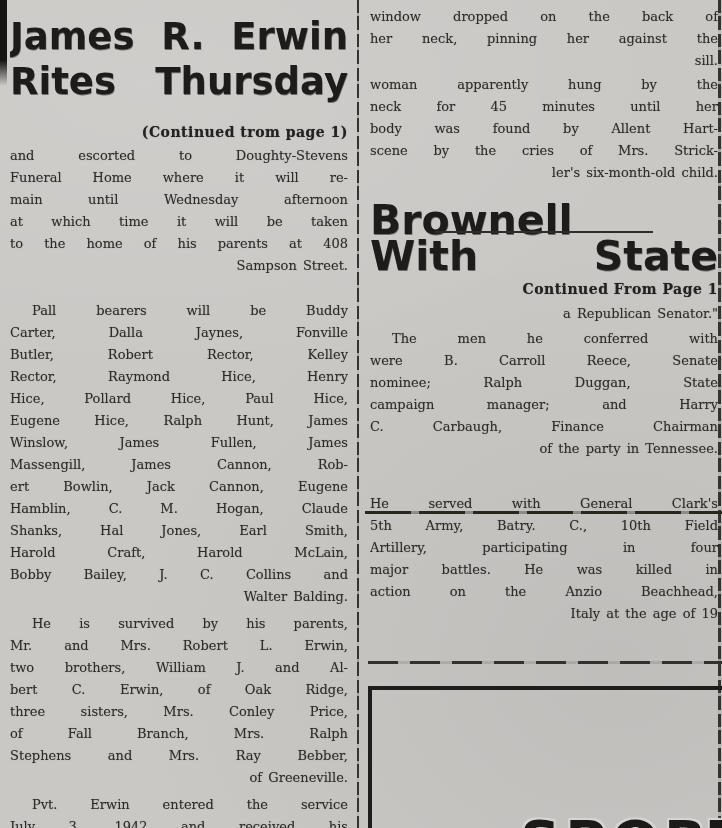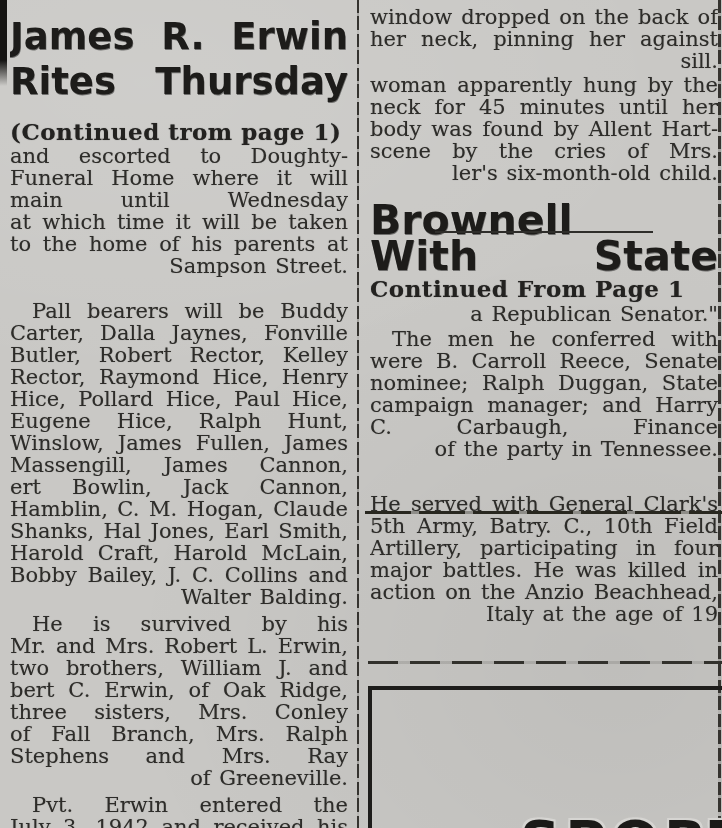--- a/index.html
+++ b/index.html
@@ -17,42 +17,42 @@
 
   
   .col{position:absolute;top:0;}
   #col-left{left:10px;width:338px;}
   #col-right{left:370px;width:348px;}
 
   
   .para{margin:0;padding:0;}
   .line{
     height:22px;line-height:22px;overflow:hidden;
-    font-size:21px;color:#2d2c29;
+    font-size:13px;color:#2d2c29;
     text-align:justify;word-spacing:2px;
     text-shadow:0 0 1px rgba(43,42,40,0.35);
   }
   .line.j::after{content:"";display:inline-block;width:100%;height:0;}
   .line.last{text-align:right;}
   .line.ind{text-indent:22px;}
 
   
   .hline{
     font-family:"DejaVu Sans", sans-serif;
     font-weight:800;color:#1d1c1a;
     text-align:justify;overflow:hidden;
     text-shadow:0.5px 0.5px 0.5px rgba(20,20,20,0.5);
   }
   .hline::after{content:"";display:inline-block;width:100%;height:0;}
   #col-left .hline{font-size:37px;height:45px;line-height:45px;letter-spacing:0px;}
   #col-right .hline{font-size:41px;height:36px;line-height:36px;}
 
   .subhead{
-    font-weight:bold;text-align:left;
-    font-size:23px;height:22px;line-height:22px;
+    font-weight:bold;text-align:right;
+    font-size:14px;height:22px;line-height:22px;
     color:#232220;letter-spacing:0.5px;
     text-shadow:0 0 1px rgba(30,30,30,0.5);
   }
 
   
   .vdiv{
     position:absolute;top:0;bottom:0;width:2px;
     background:repeating-linear-gradient(to bottom,#35332f 0 13px,rgba(53,51,47,0.25) 13px 16px,#35332f 16px 30px,rgba(53,51,47,0.1) 30px 34px);
   }
   #divider-mid{left:357px;}

